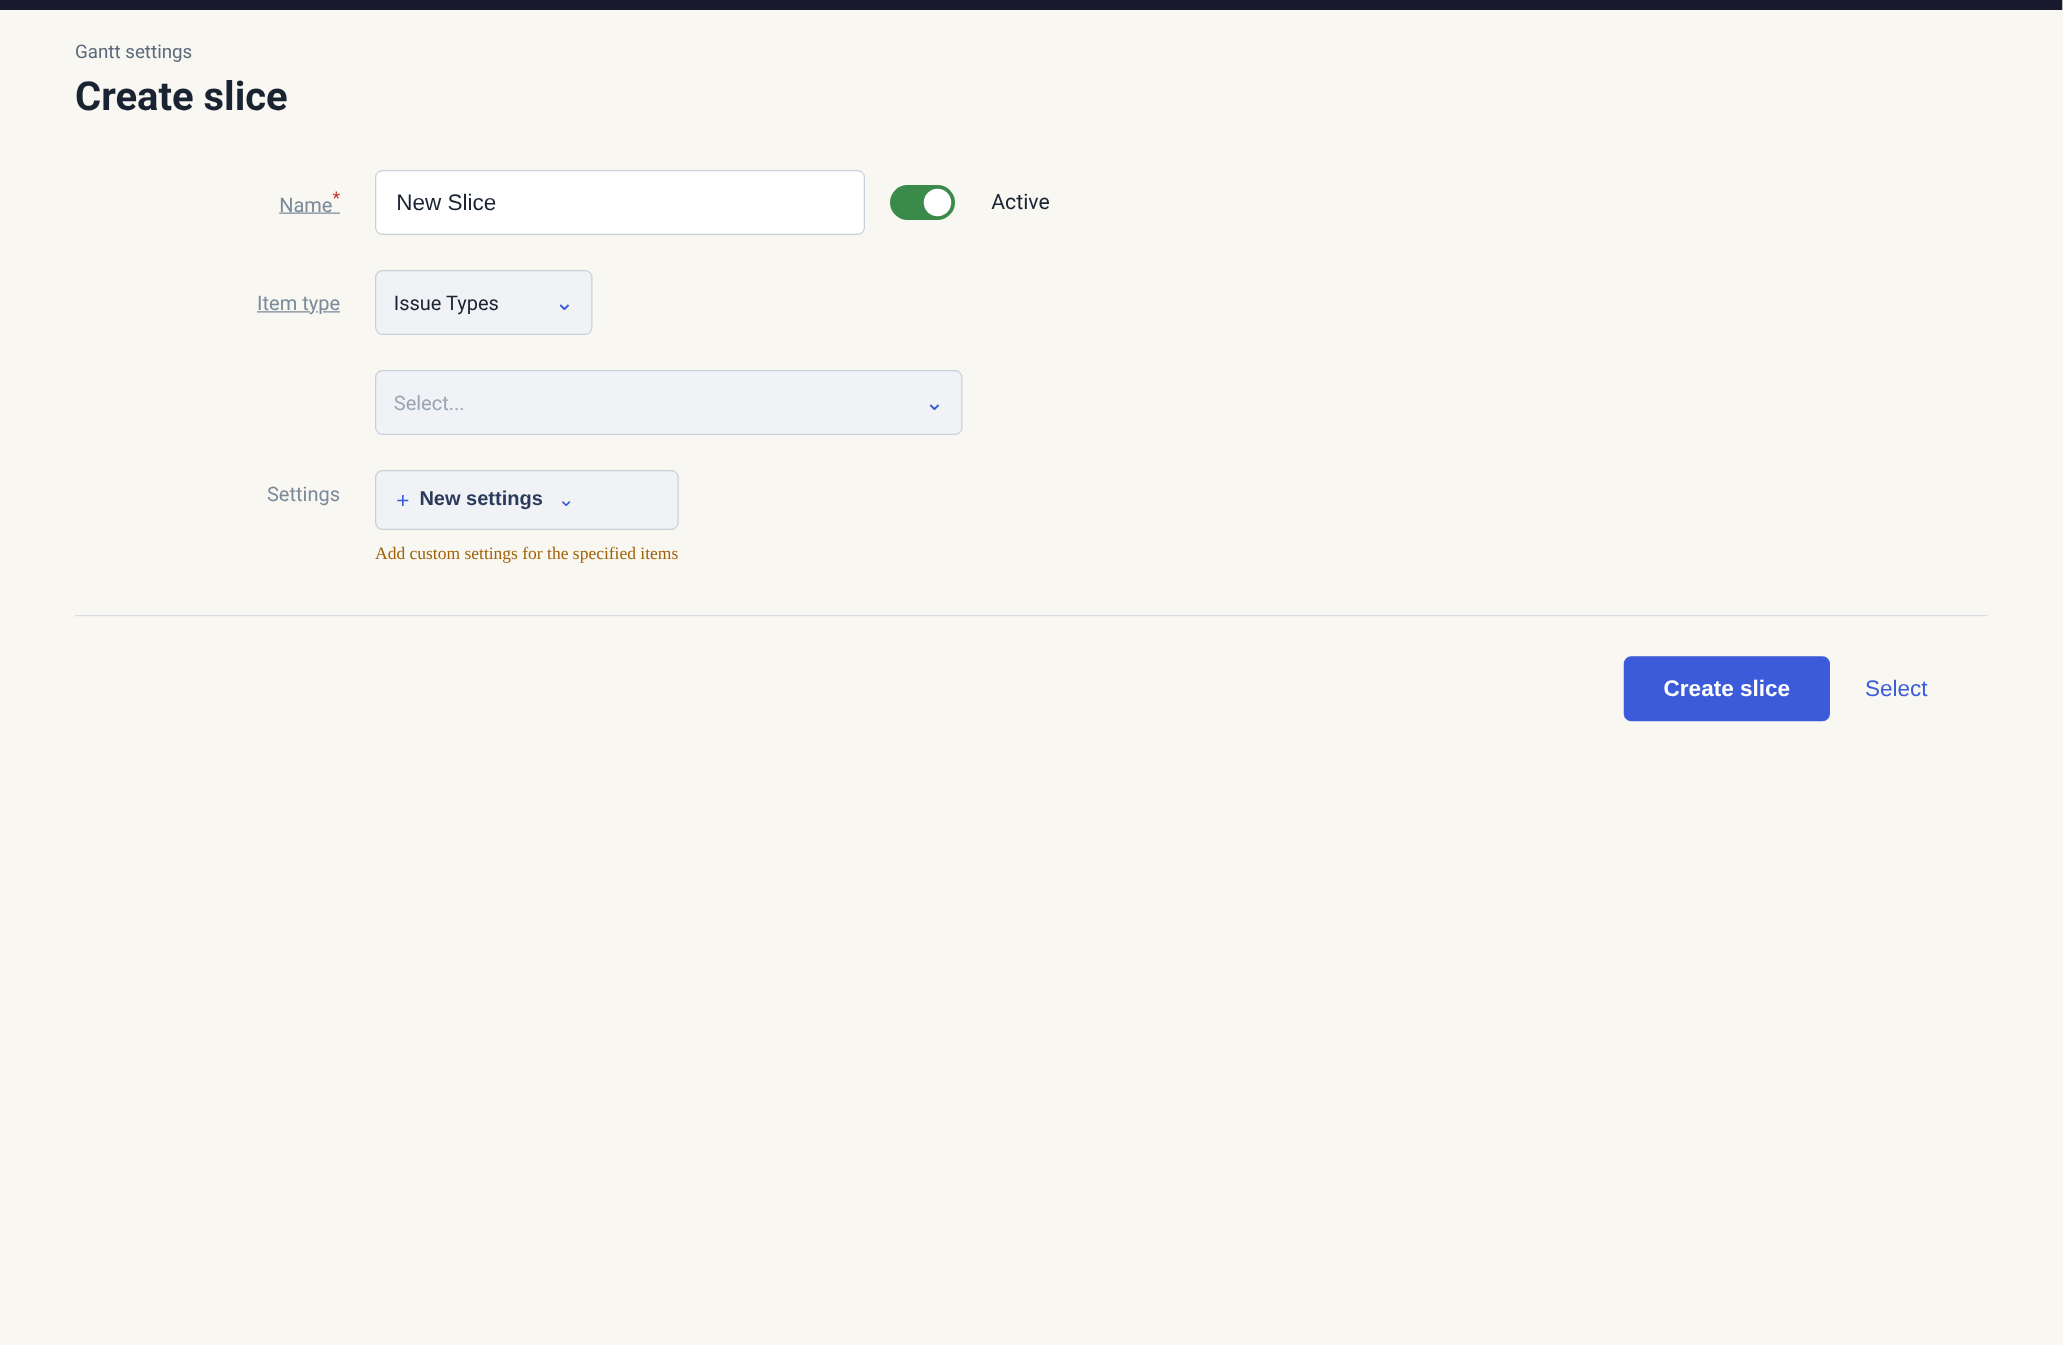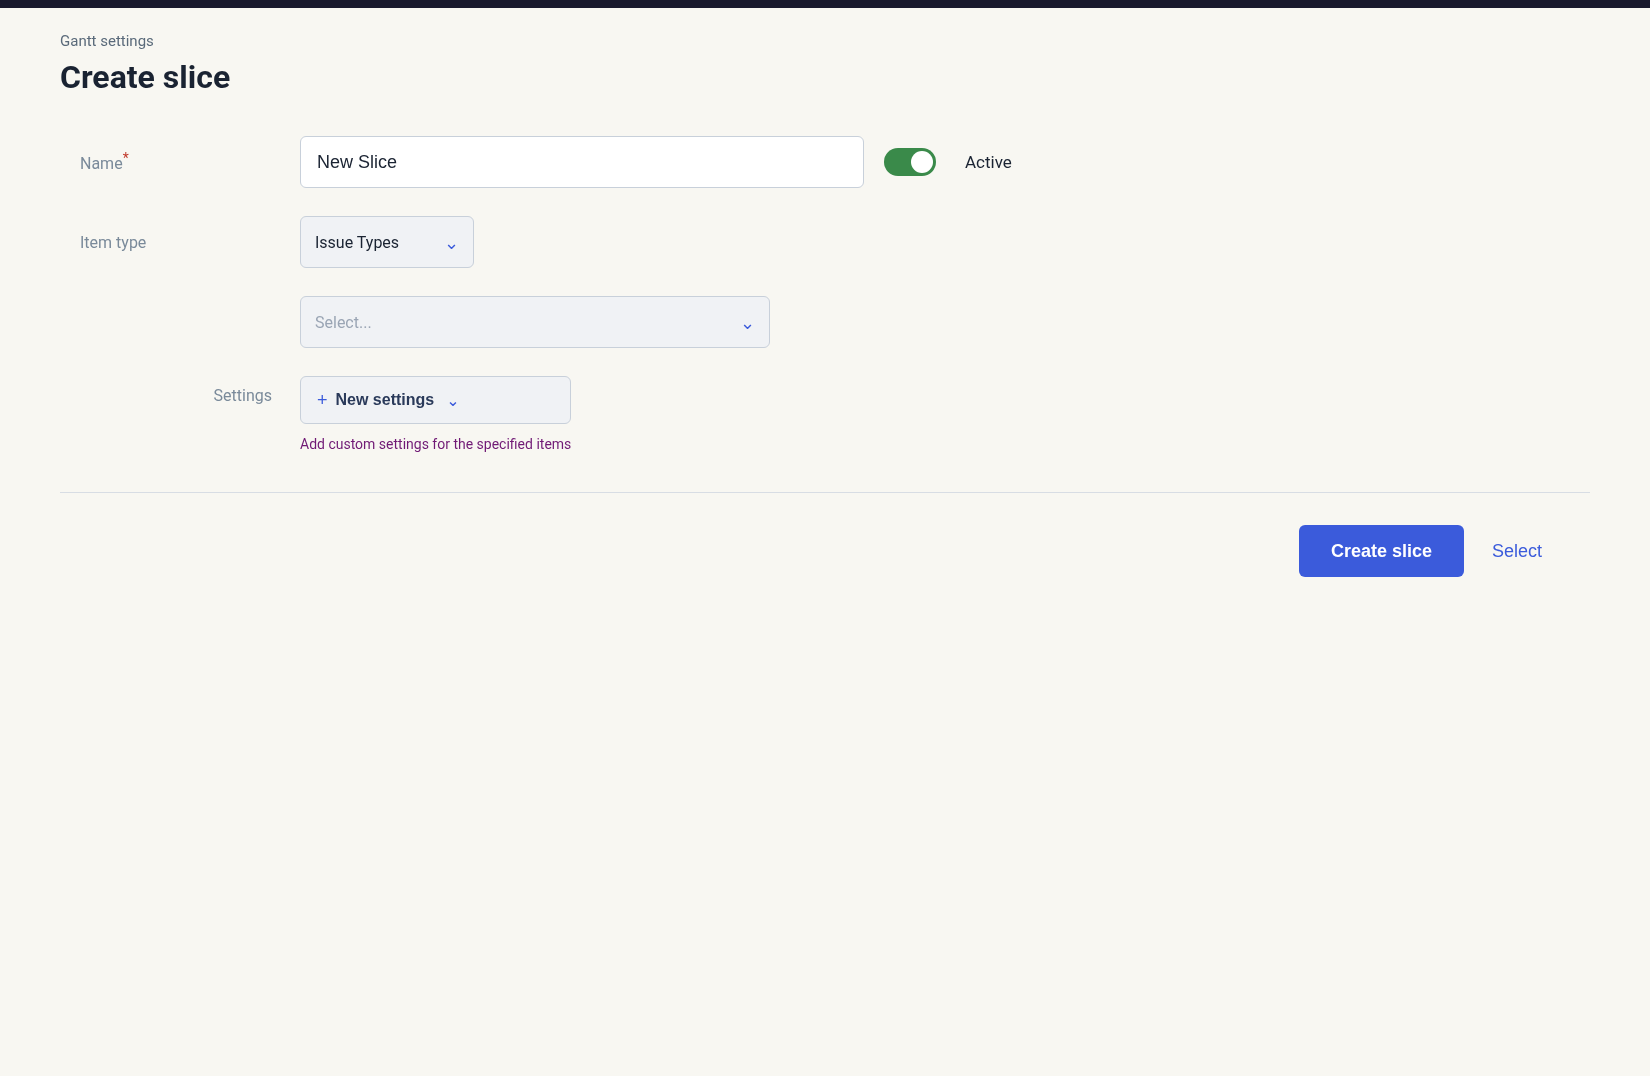--- a/index.html
+++ b/index.html
@@ -45,42 +45,43 @@
     }
 
     .form-row {
       display: flex;
       align-items: center;
       margin-bottom: 28px;
     }
 
     .form-label {
       width: 220px;
-      text-align: left;
+      text-align: right;
       padding-right: 28px;
       font-size: 16px;
       color: #7a8a9a;
       font-weight: 400;
       flex-shrink: 0;
+      text-decoration: underline;
     }
 
     .form-label .required-star {
       color: #c0392b;
       font-size: 14px;
       vertical-align: super;
     }
 
     .name-input-wrapper {
       display: flex;
       align-items: center;
       gap: 20px;
     }
 
     .name-input {
-      width: 564px;
+      width: 392px;
       height: 52px;
       border: 1.5px solid #c8d0da;
       border-radius: 6px;
       background-color: #ffffff;
       padding: 0 16px;
       font-size: 18px;
       color: #1a2332;
       outline: none;
     }
 
@@ -208,21 +209,22 @@
     }
 
     .new-section-btn .chevron-small {
       color: #3b5bdb;
       font-size: 16px;
       margin-left: 4px;
     }
 
     .settings-hint {
       font-size: 14px;
-      color: #701a75;
+      color: #a16207;
+      font-family: Liberation Serif, serif;
     }
 
     .divider {
       width: 100%;
       height: 1px;
       background-color: #d8dde4;
       margin: 40px 0 32px 0;
     }
 
     .footer-actions {

